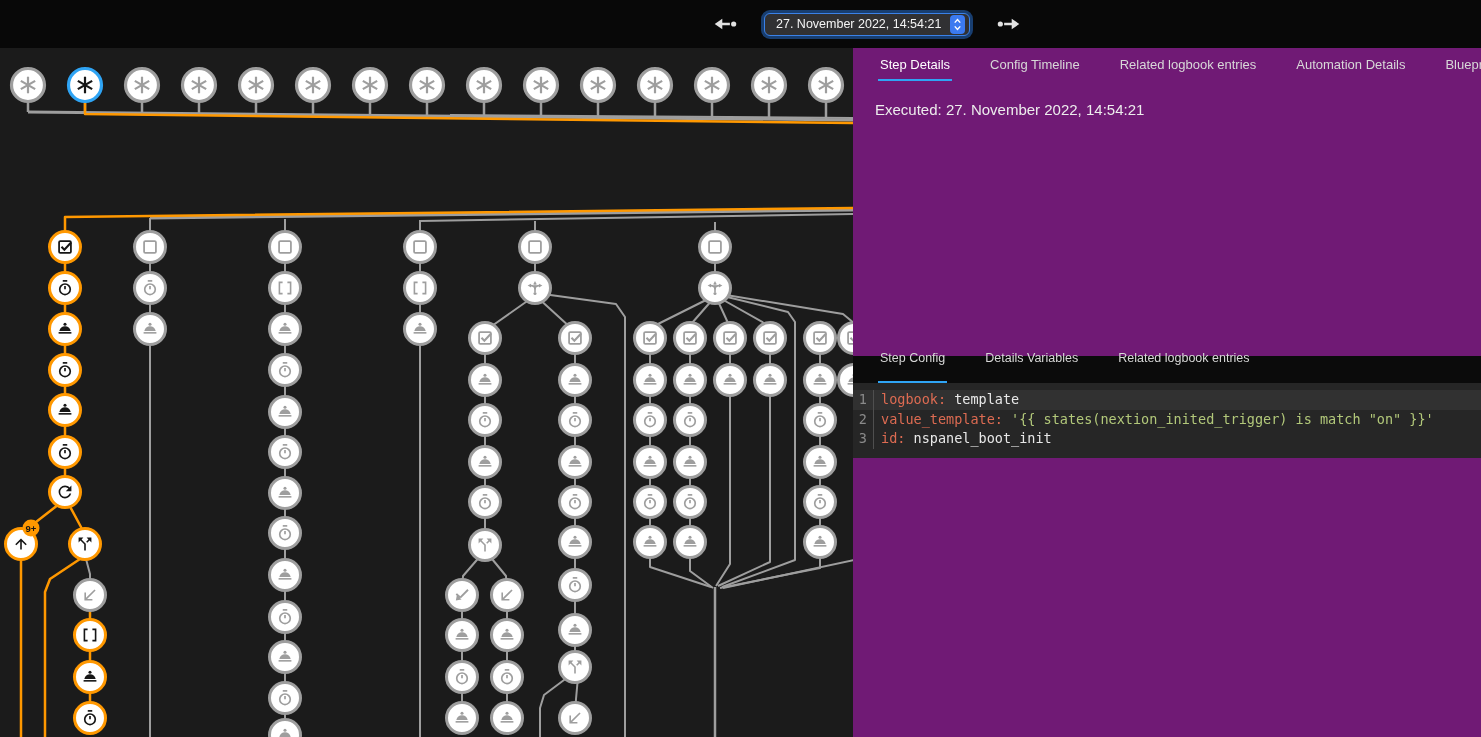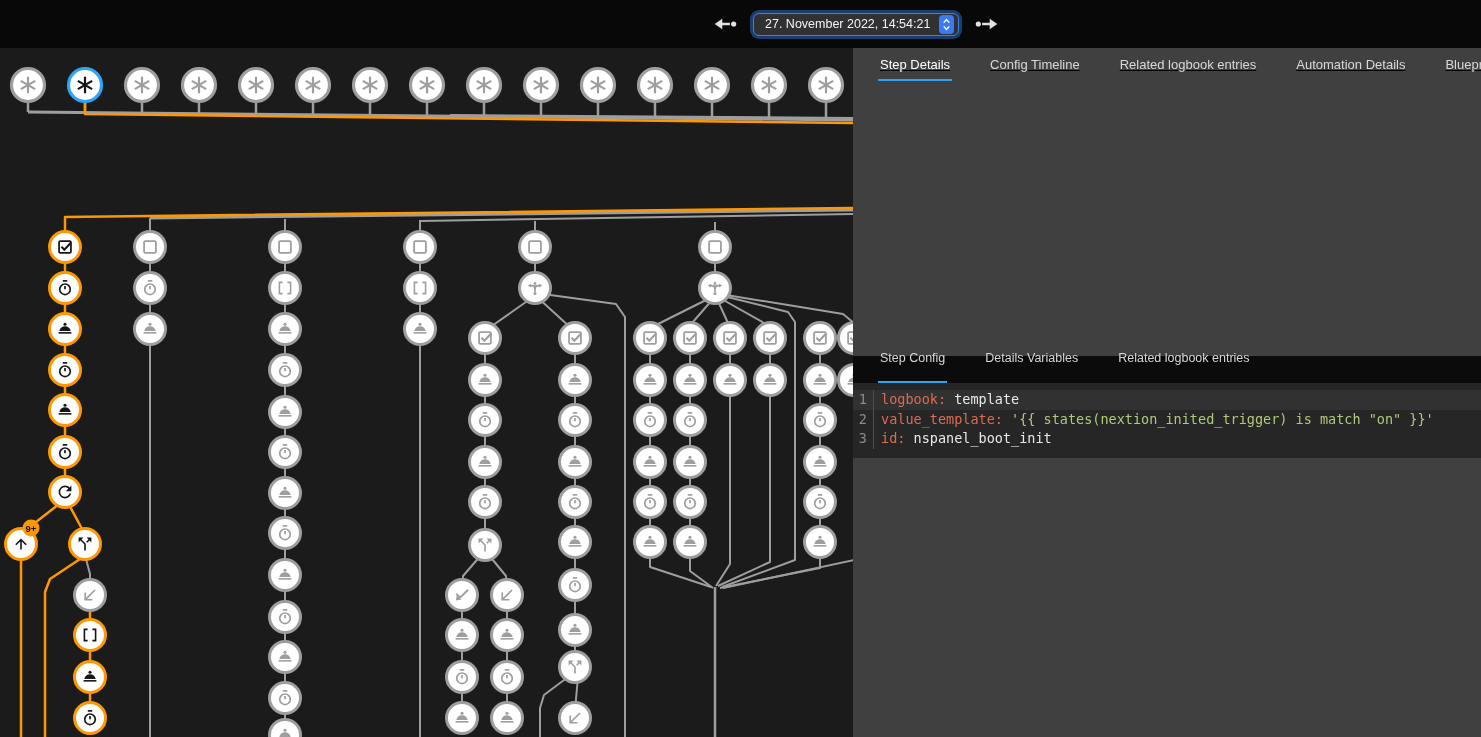--- a/index.html
+++ b/index.html
@@ -1,27 +1,27 @@
 <!DOCTYPE html>
 <html><head>
 <meta charset="utf-8">
 <style>
   * { box-sizing: border-box; margin: 0; padding: 0; }
   html,body { width:1481px; height:737px; overflow:hidden; background:#141414;
               font-family:"Liberation Sans", sans-serif; }
   .topbar { position:absolute; top:0; left:0; width:1481px; height:48px; background:#080808; }
-  .topbar-center { position:absolute; left:712px; top:0; height:48px; display:flex; align-items:center; gap:15px; }
+  .topbar-center { position:absolute; left:712px; top:0; height:48px; display:flex; align-items:center; gap:26px; }
   .ray-btn { width:26px; height:26px; display:flex; align-items:center; justify-content:center; cursor:pointer; }
   .date-select { height:23px; display:flex; align-items:center; gap:9px; padding:0 4px 0 11px;
                  background:#313133; border:1.5px solid #3a81e8; border-radius:6px;
                  box-shadow:0 0 0 3px rgba(39,107,199,0.55); color:#f4f4f4; font-size:12.5px; cursor:pointer; }
   .stepper { width:15px; height:19px; border-radius:4px; background:#3b7af0; display:flex; flex-direction:column;
              align-items:center; justify-content:center; }
   .graph-pane { position:absolute; top:48px; left:0; width:853px; height:689px; background:#1b1b1b; overflow:hidden; }
-  .right-panel { position:absolute; top:48px; left:853px; width:628px; height:689px; background:#404040; overflow:hidden;text-decoration:underline; }
+  .right-panel { position:absolute; top:48px; left:853px; width:628px; height:689px; background:#701a75; overflow:hidden; }
   .top-tabs { display:flex; align-items:flex-end; gap:36px; padding:0 0 0 25px; height:33px; }
   .tab { position:relative; font-size:13px; color:#d8d8d8; padding:8px 2px 9px 2px; cursor:pointer; white-space:nowrap; }
   .tab.active { color:#ffffff; }
   .tab.active::after { content:""; position:absolute; left:0; right:0; bottom:0; height:2px; background:#2fa4f4; }
   .executed { margin:20px 0 0 22px; font-size:15px; color:#ededed; }
   .bottom-section { position:absolute; top:308px; left:0; width:628px; }
   .bottom-tabs { display:flex; align-items:flex-end; gap:36px; padding-left:25px; height:27px; background:#0b0b0b; }
   .btab { position:relative; font-size:12.5px; color:#d8d8d8; padding:6px 2px 18px 2px; cursor:pointer; white-space:nowrap; }
   .btab.active::after { content:""; position:absolute; left:0; right:0; bottom:0; height:2px; background:#2fa4f4; }
   .code { background:#262626; padding:7px 0 9px 0; font-family:"DejaVu Sans Mono", monospace;
@@ -975,20 +975,21 @@
 </div>
 
 <div class="right-panel">
   <div class="top-tabs" id="top-tabs">
       <div class="tab active">Step Details</div>
       <div class="tab">Config Timeline</div>
       <div class="tab">Related logbook entries</div>
       <div class="tab">Automation Details</div>
       <div class="tab">Blueprint Config</div>
     </div>
+  <div class="executed">Executed: 27. November 2022, 14:54:21</div>
 
   <div class="bottom-section">
     <div class="bottom-tabs" id="bottom-tabs">
         <div class="btab active">Step Config</div>
         <div class="btab">Details Variables</div>
         <div class="btab">Related logbook entries</div>
       </div>
     <div class="code" id="code-block">
         <div class="code-line hl">
           <span class="ln">1</span>

